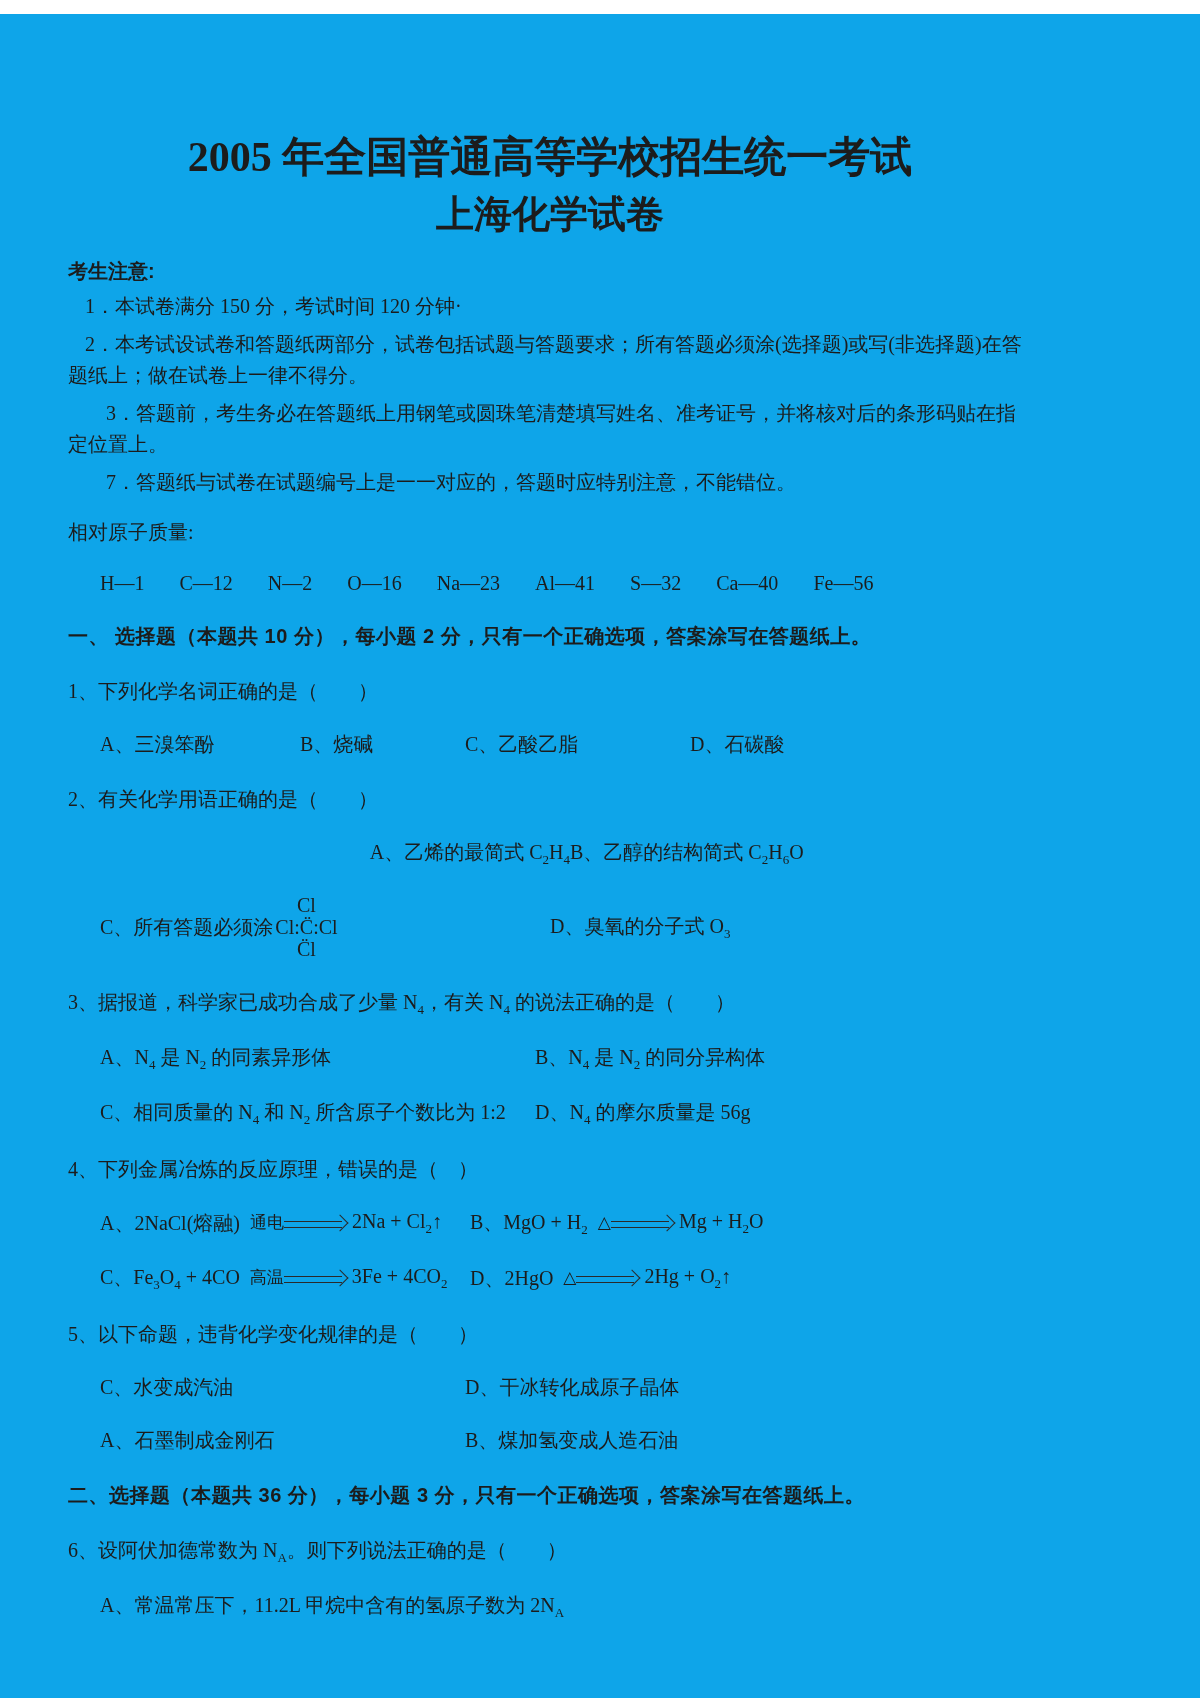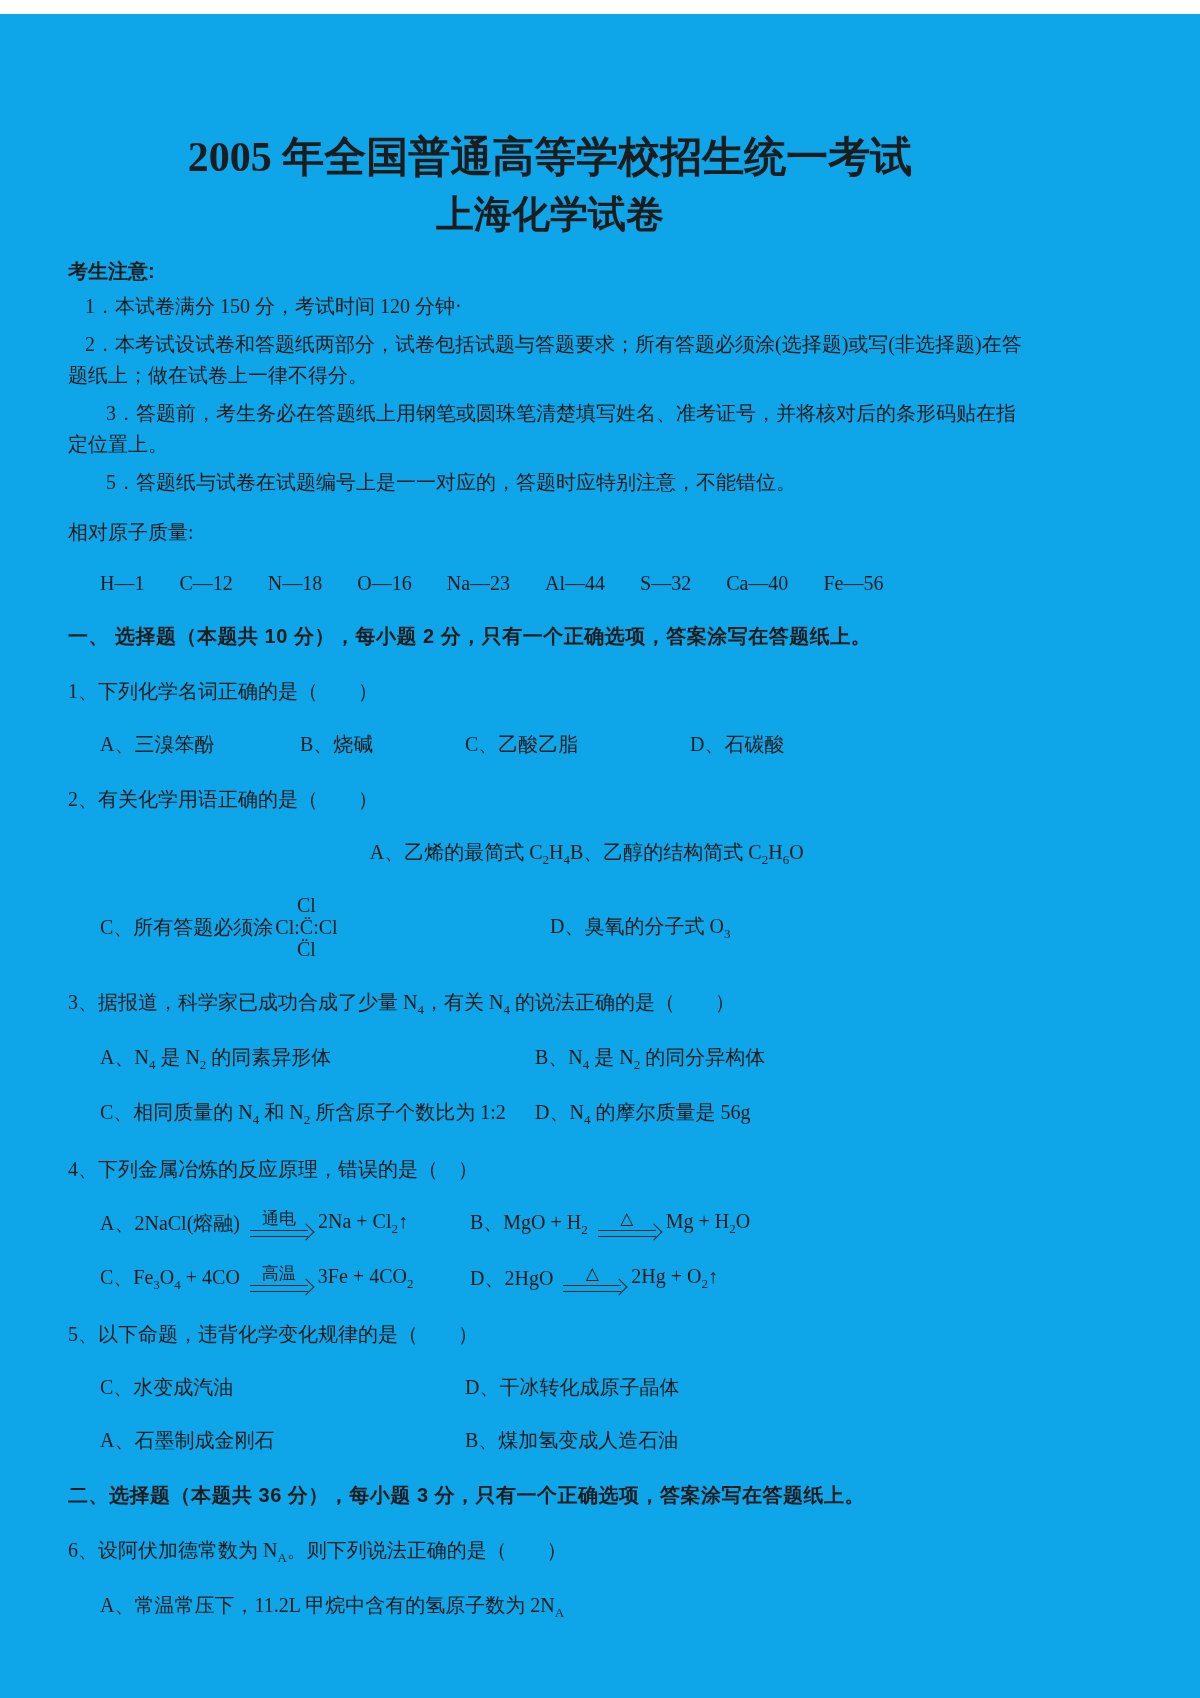--- a/index.html
+++ b/index.html
@@ -29,50 +29,50 @@
   .q1-a { flex:0 0 200px; } .q1-b { flex:0 0 165px; } .q1-c { flex:0 0 225px; }
   .q2-col { flex:0 0 470px;text-align:right; }
   .q2cd-col { flex:0 0 450px; display:flex; align-items:center; }
   .q3-col { flex:0 0 435px; }
   .q4-col { flex:0 0 370px; display:flex; align-items:center; }
   .q5-col { flex:0 0 365px; }
   sub { font-size:13px; }
   .lewis { display:inline-block; text-align:center; line-height:1.12; vertical-align:middle; margin-left:2px; }
   .lewis div { font-size:20px; }
   .rxn { display:inline-flex; align-items:center; }
-  .arrow-wrap { display:inline-flex; flex-direction:column; align-items:center; margin:0 10px; }
+  .arrow-wrap { display:inline-flex; flex-direction:row; align-items:center; margin:0 10px; }
   .cond { font-size:17px; line-height:1.05; }
   .dbl-arrow { width:58px; height:5px; border-top:1.5px solid #2a2a2a; border-bottom:1.5px solid #2a2a2a; position:relative; margin-top:2px; }
   .dbl-arrow::after {
     content:""; position:absolute; right:-4px; top:-5px; width:11px; height:11px;
     border-top:1.6px solid #2a2a2a; border-right:1.6px solid #2a2a2a; transform:rotate(45deg);
   }
 </style>
 </head>
 <body>
 
 <div class="page">
 
   <h1 class="title">2005 年全国普通高等学校招生统一考试</h1>
   <h2 class="subtitle">上海化学试卷</h2>
 
   <div class="notice-heading">考生注意:</div>
   <div class="notice-item indent-sm">1．本试卷满分 150 分，考试时间 120 分钟·</div>
   <div class="notice-item indent-sm">2．本考试设试卷和答题纸两部分，试卷包括试题与答题要求；所有答题必须涂(选择题)或写(非选择题)在答题纸上；做在试卷上一律不得分。</div>
   <div class="notice-item indent-lg">3．答题前，考生务必在答题纸上用钢笔或圆珠笔清楚填写姓名、准考证号，并将核对后的条形码贴在指定位置上。</div>
-  <div class="notice-item indent-lg">5．答题纸与试卷在试题编号上是一一对应的，答题时应特别注意，不能错位。</div>
+  <div class="notice-item indent-lg">7．答题纸与试卷在试题编号上是一一对应的，答题时应特别注意，不能错位。</div>
 
   <div class="mass-label">相对原子质量:</div>
   <div class="mass-row">
     <span>H—1</span>
     <span>C—12</span>
-    <span>N—18</span>
+    <span>N—2</span>
     <span>O—16</span>
     <span>Na—23</span>
-    <span>Al—44</span>
+    <span>Al—41</span>
     <span>S—32</span>
     <span>Ca—40</span>
     <span>Fe—56</span>
   </div>
 
   <div class="section-heading">一、 选择题（本题共 10 分），每小题 2 分，只有一个正确选项，答案涂写在答题纸上。</div>
 
   <div class="stem">1、下列化学名词正确的是（　　）</div>
   <div class="opt-row">
     <span class="q1-a">A、三溴笨酚</span>

